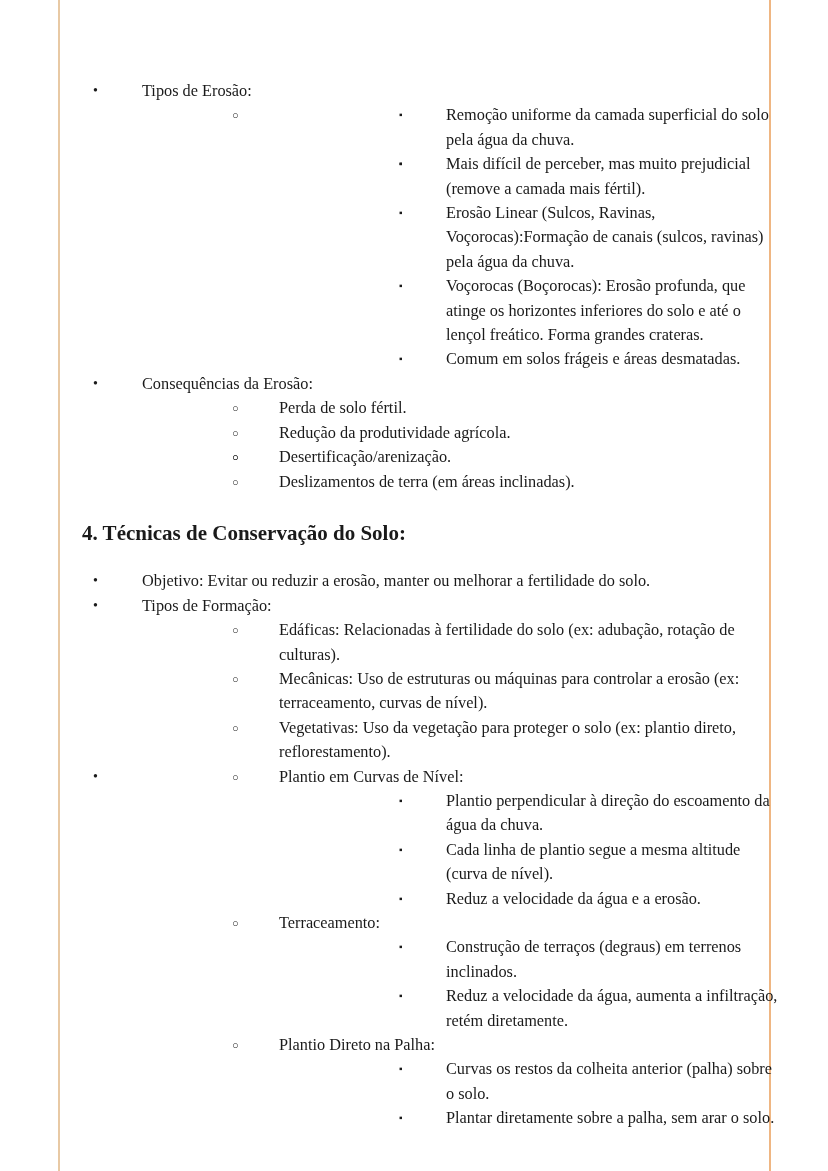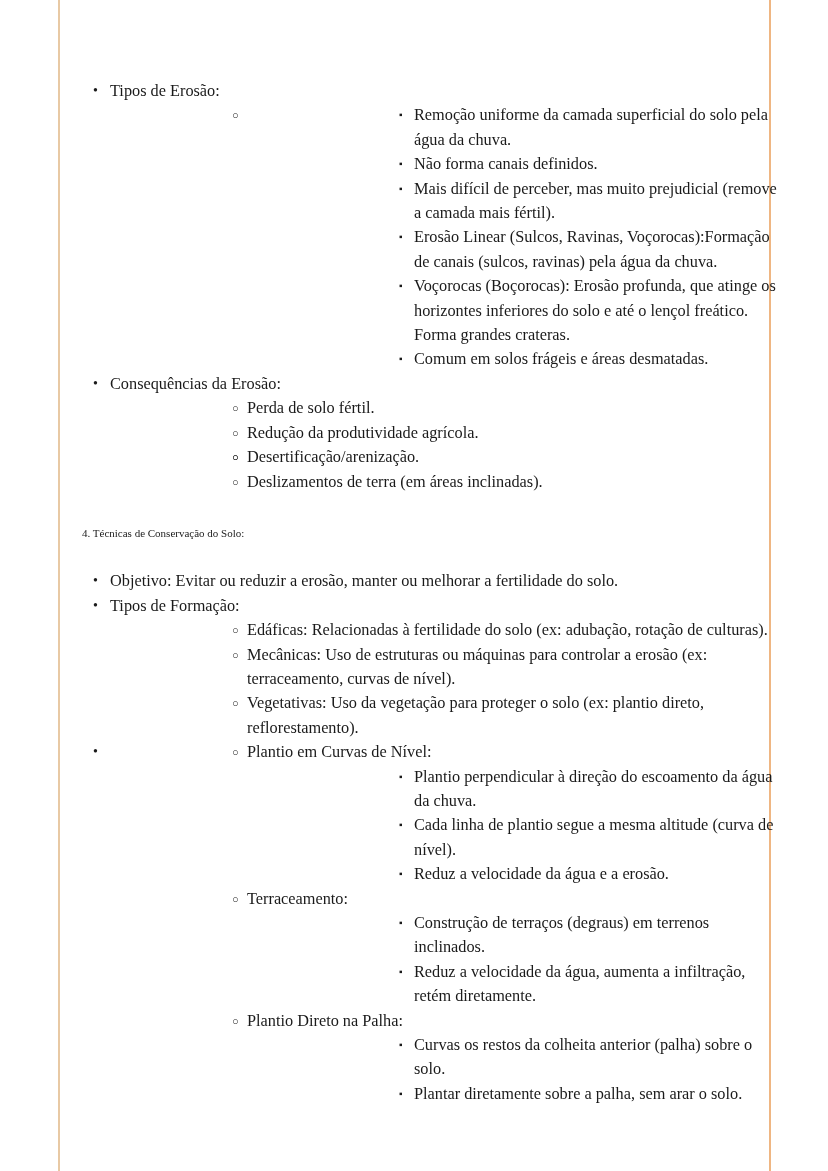--- a/index.html
+++ b/index.html
@@ -43,20 +43,21 @@
   }
 
   li {
     position: relative;
     font-size: 16.3px;
     line-height: 24.4px;
     color: #1a1a1a;
   }
   li > .txt {
     display: block;
+    margin-left: 32px;
   }
   li > .bullet {
     position: absolute;
     display: block;
     text-align: left;
   }
 
   
   ul.lvl1 > li {
     padding-left: 110px;
@@ -93,22 +94,22 @@
     line-height: 24.4px;
   }
 
   ul.lvl1 > li > .txt,
   ul.lvl2 > li > .txt,
   ul.lvl3 > li > .txt {
     padding-right: 48px;
   }
 
   .heading {
-    font-weight: normal;
-    font-size: 11px;
+    font-weight: bold;
+    font-size: 21px;
     line-height: 24.4px;
     padding-left: 82px;
     padding-right: 48px;
   }
   .spacer-md  { height: 24px; }
   .spacer-lg  { height: 27px; }
   .top-pad    { height: 79px; }
 </style>
 </head>
 <body>
@@ -130,21 +131,20 @@
               <ul class="lvl2">
                 <li>
                   <span class="bullet">○</span>
                   <ul class="lvl3">
                     <li>
                       <span class="bullet">▪</span>
                       <span class="txt">Remoção uniforme da camada superficial do solo pela água da chuva.</span>
                     </li>
                     <li>
                       <span class="bullet">▪</span>
-                      <span class="txt">Não forma canais definidos.</span>
                     </li>
                     <li>
                       <span class="bullet">▪</span>
                       <span class="txt">Mais difícil de perceber, mas muito prejudicial (remove a camada mais fértil).</span>
                     </li>
                     <li>
                       <span class="bullet">▪</span>
                       <span class="txt">Erosão Linear (Sulcos, Ravinas, Voçorocas):Formação de canais (sulcos, ravinas) pela água da chuva.</span>
                     </li>
                     <li>

